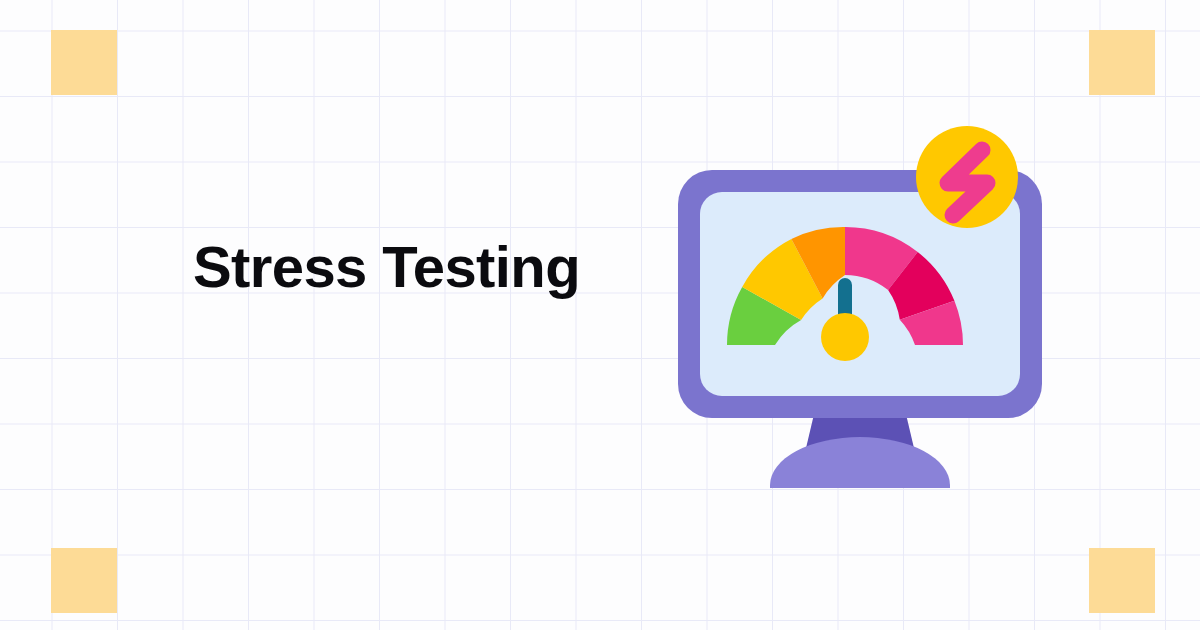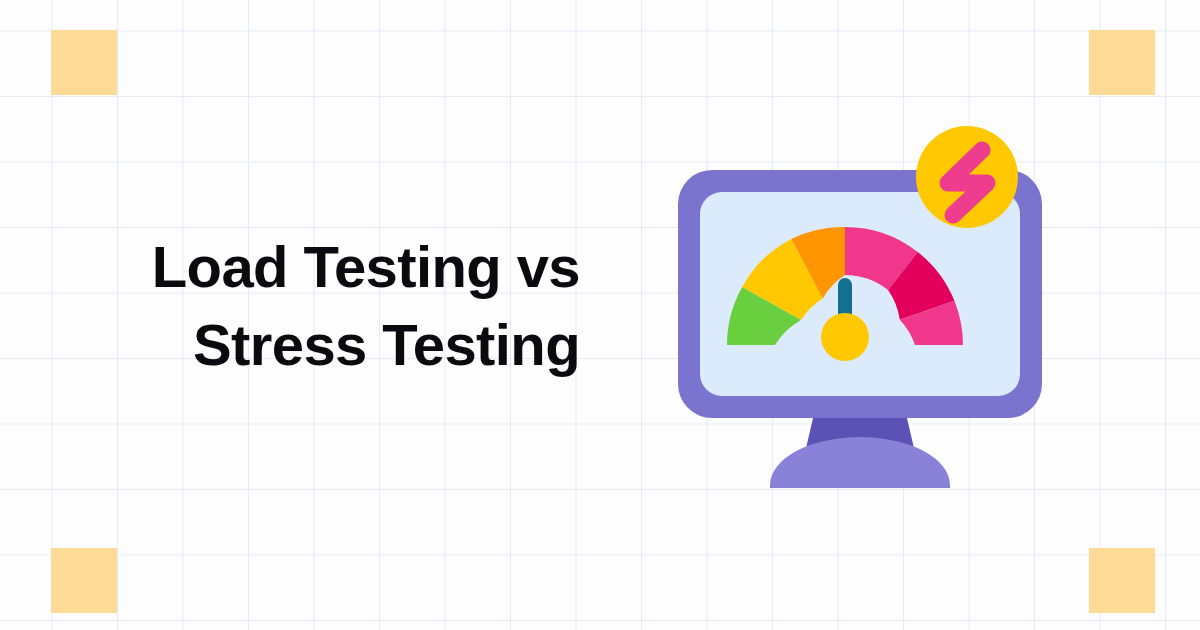--- a/index.html
+++ b/index.html
@@ -76,21 +76,20 @@
 <div id="stage">
 
   <div class="grid-layer"></div>
 
   <div class="accent-square sq-tl"></div>
   <div class="accent-square sq-tr"></div>
   <div class="accent-square sq-bl"></div>
   <div class="accent-square sq-br"></div>
 
   <div class="title-block">
-    <span class="title-line">Load Testing vs</span>
     <span class="title-line">Stress Testing</span>
   </div>
 
   <div class="illustration">
     <svg width="400" height="400" viewBox="0 0 400 400" xmlns="http://www.w3.org/2000/svg">
 
       <path d="M155 300 L245 300 L258 355 L142 355 Z" fill="#5C51B5"></path>
 
       <path d="M110 375 a 90 48 0 0 1 180 0 L290 378 L110 378 Z" fill="#8A82D8"></path>
 

